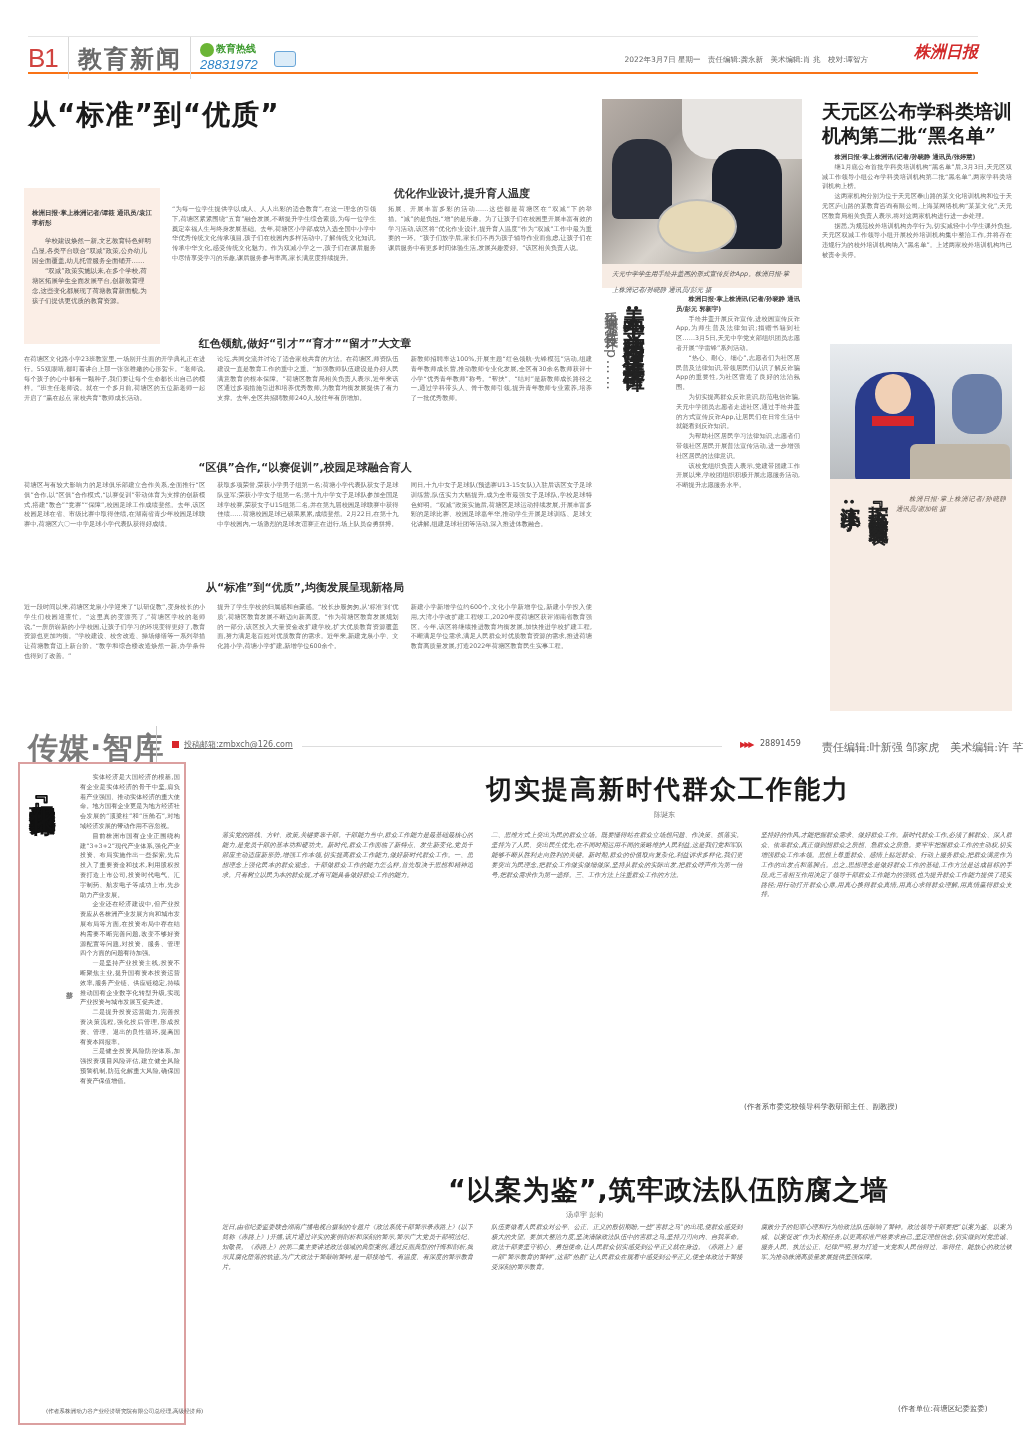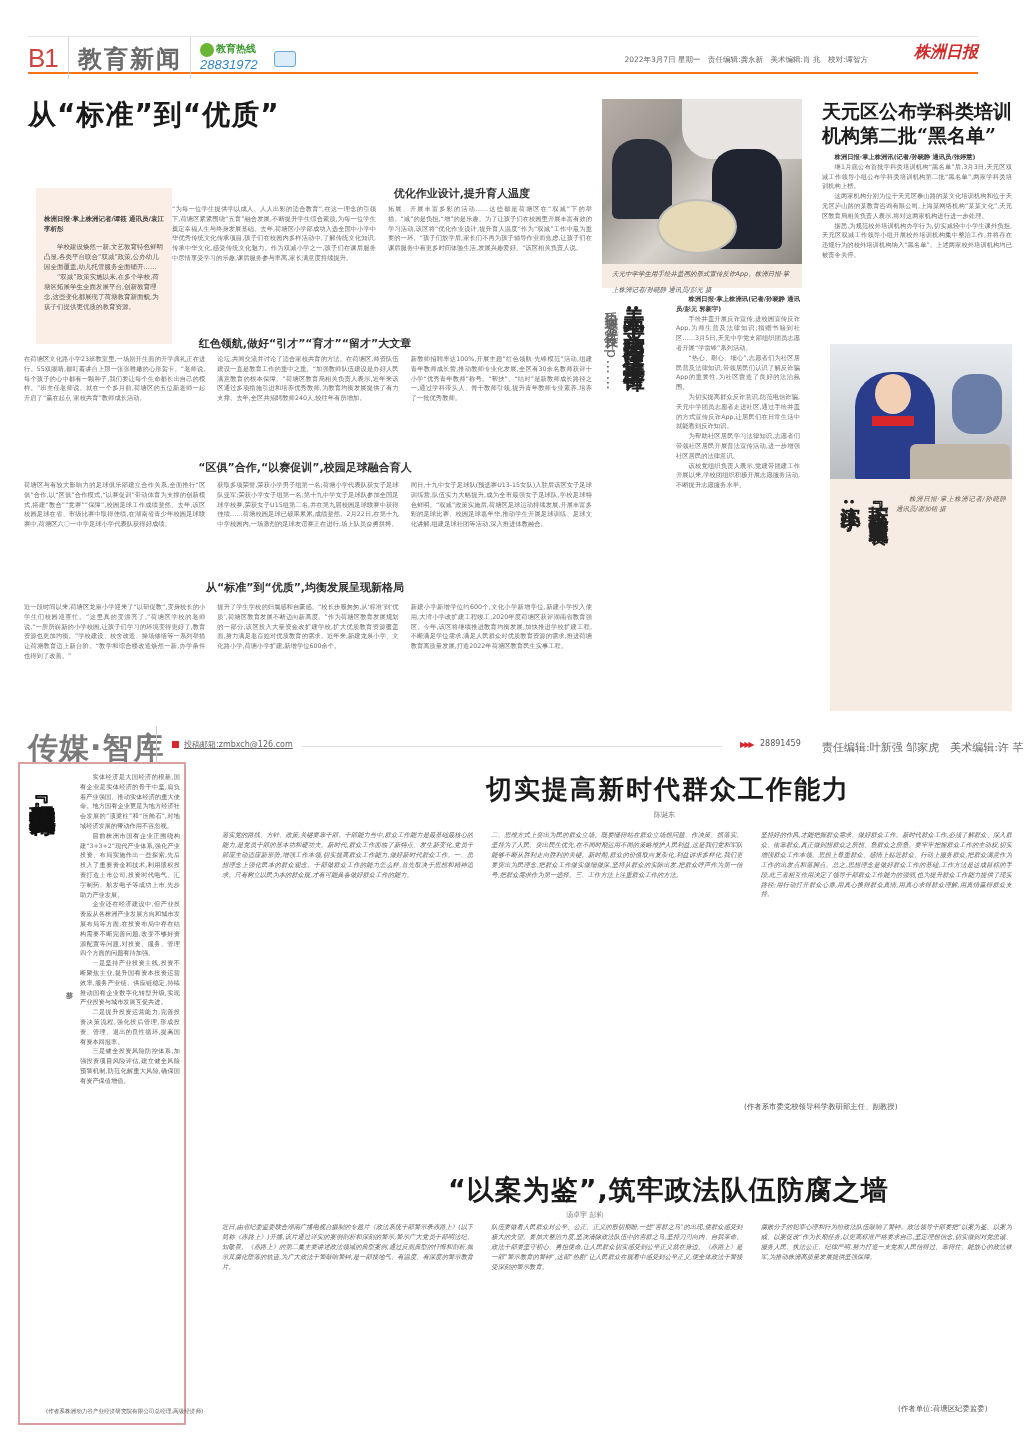--- a/index.html
+++ b/index.html
@@ -16,21 +16,21 @@
   .hotline { left: 170px; top: 4px; width: 110px; height: 34px; }
   .hotline .phone-icon { position:absolute; left:2px; top:2px; width:14px; height:14px; border-radius:50%; background:#6bb535; }
   .hotline .label { position:absolute; left:18px; top:1px; font-size:10px; color:#3d9a2e; font-weight:bold; }
   .hotline .num { position:absolute; left:2px; top:16px; font-size:13px; color:#2f85c8; font-style: italic; font-family:"Liberation Sans", sans-serif; }
   .hotline .book-icon { position:absolute; left:76px; top:10px; width:22px; height:16px; border:1px solid #6aa6d8; border-radius:3px; background:#dcecf8; }
   .meta { right: 110px; top: 18px; font-size: 7.5px; color: #666; white-space: nowrap; }
   .masthead { right: 0; top: 5px; font-size: 16px; color: #d22a2a; font-family: "DejaVu Serif", serif; font-style: italic; font-weight: bold; }
 
   
   .headline-main { left: 28px; top: 92px; font-size: 28px; font-weight: bold; color: #1a1a1a; line-height: 46px; letter-spacing: 1px; }
-  .byline-box { left: 36px; top: 188px; width: 136px; height: 156px; background: #fbeee6; padding: 26px 8px; font-size: 6.5px; line-height: 10px; color: #555; }
+  .byline-box { left: 24px; top: 188px; width: 136px; height: 156px; background: #fbeee6; padding: 20px 8px; font-size: 6.5px; line-height: 10px; color: #555; }
   .byline-box .by { font-weight: bold; color: #444; margin-bottom: 8px; }
   .byline-box p { text-indent: 2em; }
 
   .subhead { font-size: 11px; font-weight: bold; color: #333; text-align: center; white-space: nowrap; }
   .cols3 { display: flex; gap: 12px; }
   .col { flex: 1; font-size: 6.3px; line-height: 9.8px; color: #6a6a6a; text-align: justify; overflow: hidden; }
   .col p { text-indent: 2em; }
 
   
   .photo1 { left: 602px; top: 99px; width: 200px; height: 165px; background: linear-gradient(135deg,#b7aea7 0%,#9a948f 30%,#d8d3cc 55%,#8c8680 100%); }

